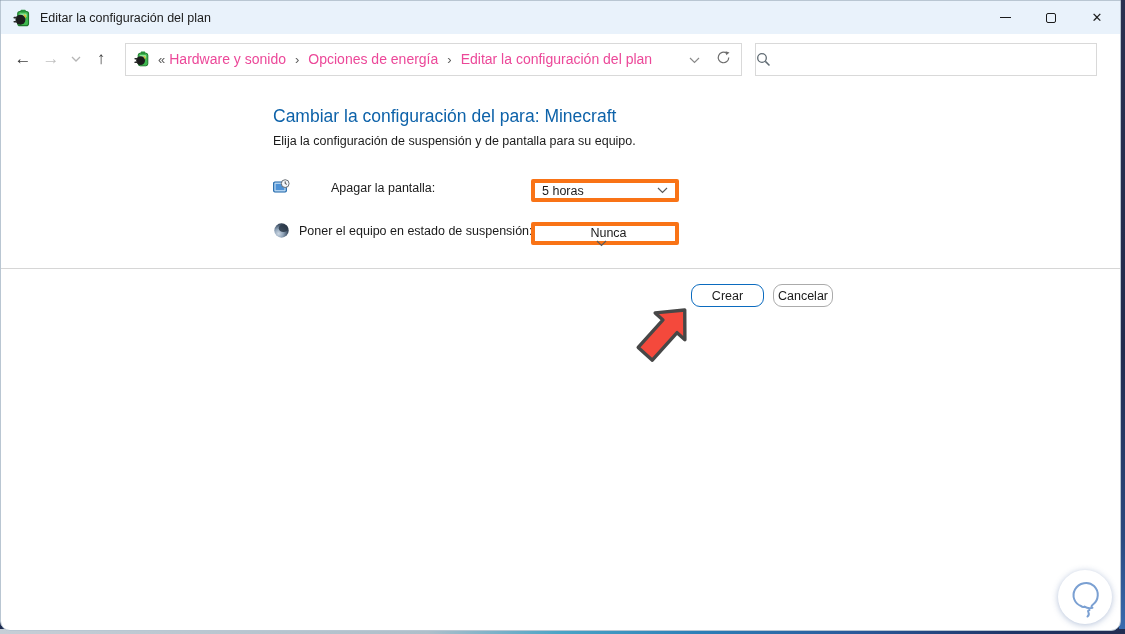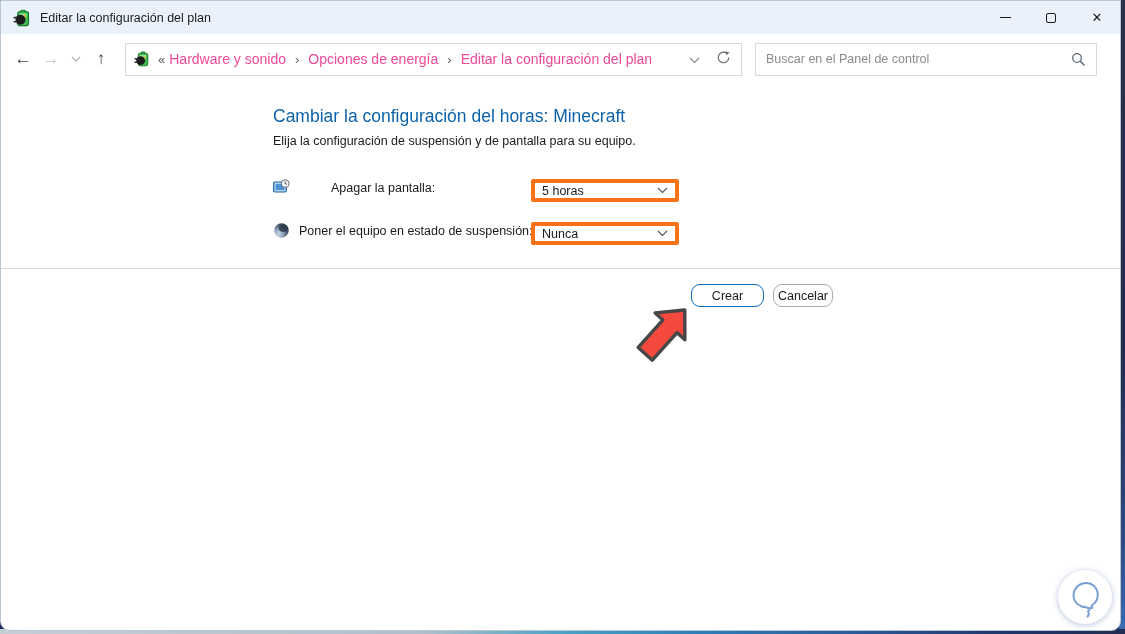--- a/index.html
+++ b/index.html
@@ -59,21 +59,21 @@
   .page-sub { position:absolute; left:272px; top:50px; font-size:12.5px; color:#1b1b1b; }
 
   .setting-row { position:absolute; left:272px; display:flex; align-items:center; }
   .setting-row .s-icon { width:17px; height:17px; margin-right:9px; }
   .setting-row .s-label { font-size:12.5px; color:#1b1b1b; }
   .row-1 { top:95px;gap:32px; }
   .row-2 { top:138px; }
 
   .dropdown { position:absolute; left:530px; width:148px; height:23px; border:4px solid #f97316;
     border-radius:2px; background:#fff; display:flex; align-items:center; }
-  .dd-1 { top:95px; } .dd-2 { top:138px; }
+  .dd-1 { top:95px; } .dd-2 { top:138px;flex-direction:column; }
   .dropdown .dd-value { font-size:12.5px; color:#1b1b1b; padding-left:7px; flex:1; }
   .dropdown .dd-chevron { margin-right:7px; display:flex; }
 
   .divider { position:absolute; left:0; top:184px; width:100%; height:1px; background:#d6d6d6; }
 
   .btn-row { position:absolute; top:200px; left:690px; display:flex; }
   .btn { height:23px; border-radius:9px; background:#fff; font-size:12.5px; color:#1b1b1b;
     display:flex; align-items:center; justify-content:center; cursor:default; }
   .btn-primary { width:73px; border:1.5px solid #0b6bbf; }
   .btn-secondary { width:60px; border:1px solid #ababab; margin-left:9px; }
@@ -149,32 +149,31 @@
       </span>
       <span class="crumb-refresh">
         <svg width="15" height="15" viewBox="0 0 16 16">
           <path d="M13.6 8 A5.6 5.6 0 1 1 11.2 3.4" fill="none" stroke="#6e6e6e" stroke-width="1.3"></path>
           <polygon points="10.2,1.2 14.4,2.6 11,5.6" fill="#6e6e6e"></polygon>
         </svg>
       </span>
     </div>
 
     <div class="search-box">
-      <input type="text" placeholder="Buscar en el Panel de control" style="">
       <span class="search-icon-wrap">
         <svg width="15" height="15" viewBox="0 0 16 16">
           <circle cx="6.4" cy="6.4" r="4.6" fill="none" stroke="#5f6a72" stroke-width="1.4"></circle>
           <line x1="10" y1="10" x2="14.4" y2="14.4" stroke="#5f6a72" stroke-width="1.6"></line>
         </svg>
       </span>
     </div>
   </div>
 
   <div class="content">
-    <div class="page-heading">Cambiar la configuración del horas: Minecraft</div>
+    <div class="page-heading">Cambiar la configuración del para: Minecraft</div>
     <div class="page-sub">Elija la configuración de suspensión y de pantalla para su equipo.</div>
 
     <div class="setting-row row-1">
       <svg class="s-icon" viewBox="0 0 17 17">
         <rect x="0.7" y="3" width="12.6" height="10" rx="1.2" fill="#bcd9f2" stroke="#1862a8" stroke-width="1.2"></rect>
         <rect x="2.6" y="4.9" width="8.8" height="6.2" fill="#4e92d6"></rect>
         <circle cx="12.2" cy="4.6" r="3.9" fill="#f4f7fb" stroke="#5a6066" stroke-width="0.9"></circle>
         <line x1="12.2" y1="4.6" x2="12.2" y2="2.4" stroke="#333" stroke-width="0.9"></line>
         <line x1="12.2" y1="4.6" x2="13.8" y2="5.3" stroke="#333" stroke-width="0.9"></line>
       </svg>

